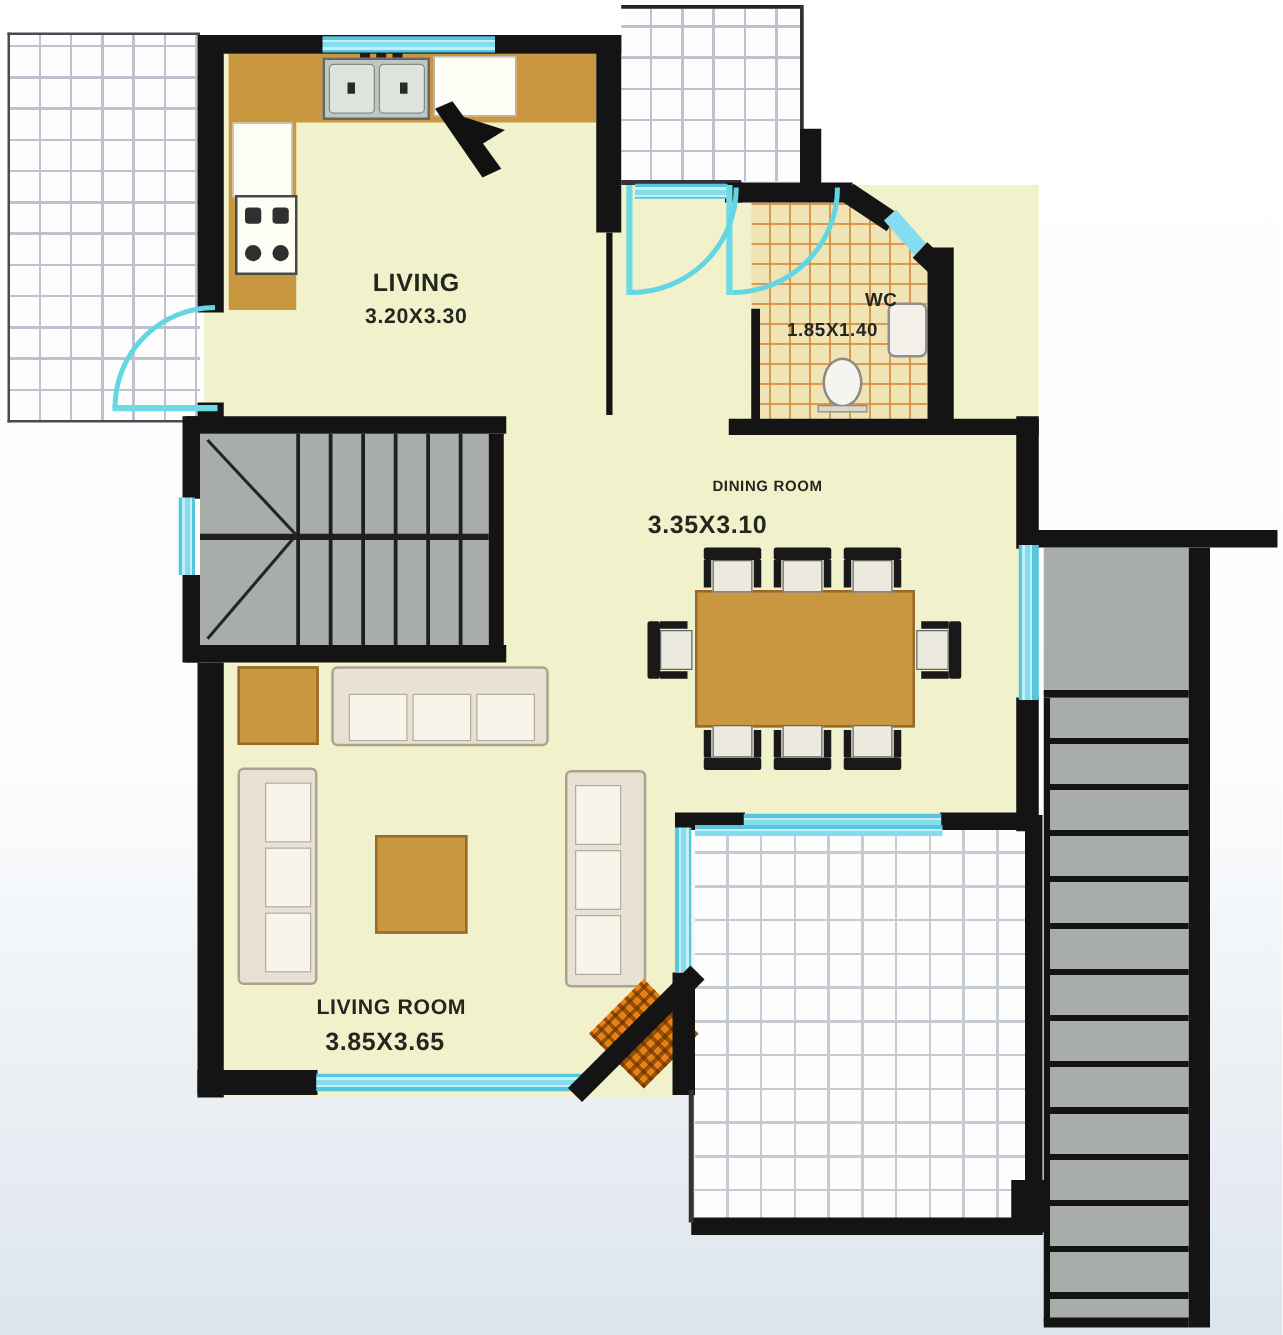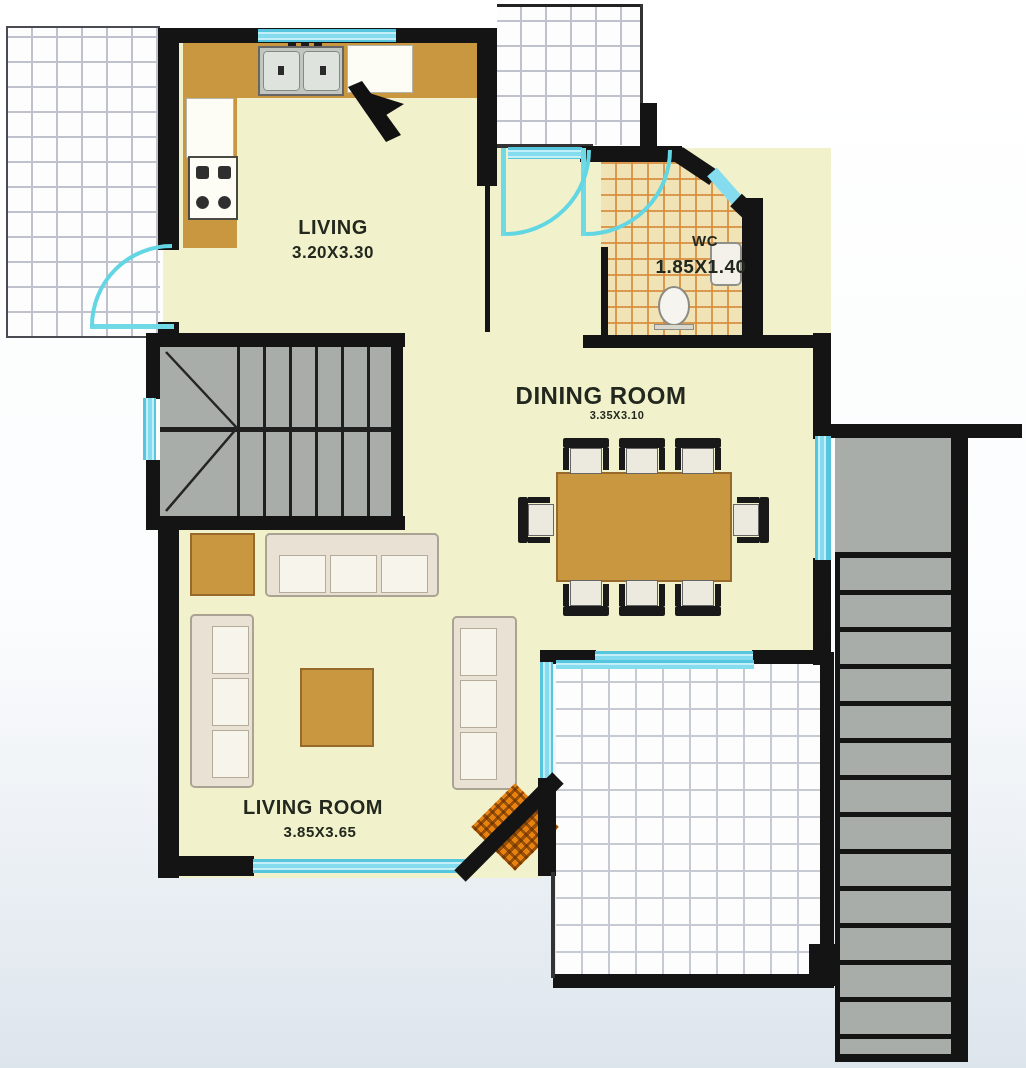--- a/index.html
+++ b/index.html
@@ -221,19 +221,19 @@
     <line x1="712" y1="172" x2="742" y2="206" stroke="#85dcee" stroke-width="13"></line>
     <line x1="736" y1="200" x2="753" y2="216" stroke="#141414" stroke-width="17"></line>
     <line x1="460" y1="876" x2="558" y2="778" stroke="#141414" stroke-width="16"></line>
     <polygon points="348,87 362,81 401,135 386,142" fill="#111"></polygon>
     <polygon points="404,104 366,92 378,120" fill="#111"></polygon>
   </svg>
 
   <div class="lbl" style="left:333px;top:216px;font-size:20px">LIVING</div>
   <div class="lbl" style="left:333px;top:243px;font-size:17px">3.20X3.30</div>
   <div class="lbl" style="left:705px;top:232px;font-size:15px">WC</div>
-  <div class="lbl" style="left:701px;top:256px;font-size:19px">1.85X1.40</div>
-  <div class="lbl" style="left:601px;top:382px;font-size:24px">DINING ROOM</div>
-  <div class="lbl" style="left:617px;top:409px;font-size:11px">3.35X3.10</div>
-  <div class="lbl" style="left:313px;top:796px;font-size:20px">LIVING ROOM</div>
-  <div class="lbl" style="left:320px;top:823px;font-size:15px">3.85X3.65</div>
+  <div class="lbl" style="left:666px;top:256px;font-size:15px">1.85X1.40</div>
+  <div class="lbl" style="left:614px;top:382px;font-size:12px">DINING ROOM</div>
+  <div class="lbl" style="left:566px;top:409px;font-size:20px">3.35X3.10</div>
+  <div class="lbl" style="left:313px;top:796px;font-size:17px">LIVING ROOM</div>
+  <div class="lbl" style="left:308px;top:823px;font-size:20px">3.85X3.65</div>
 
 </div>
 
 </body></html>

